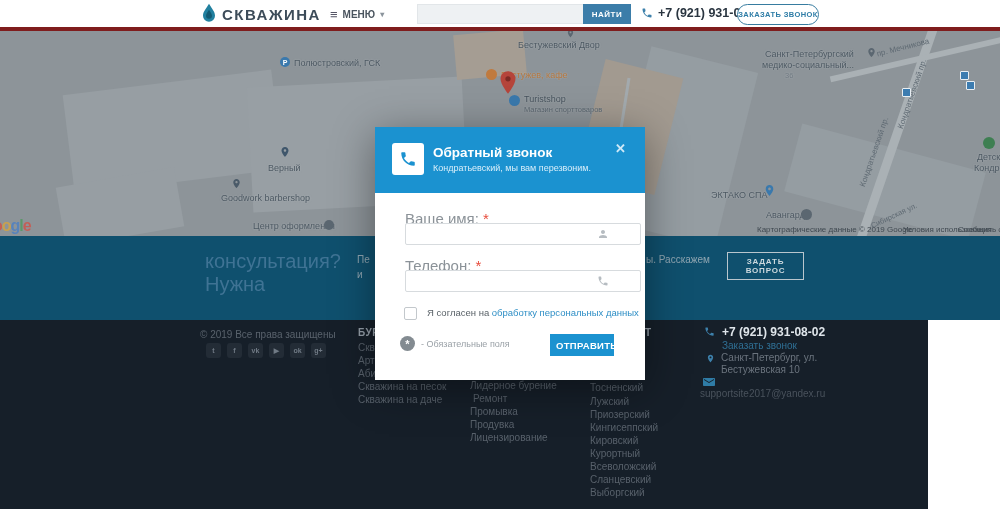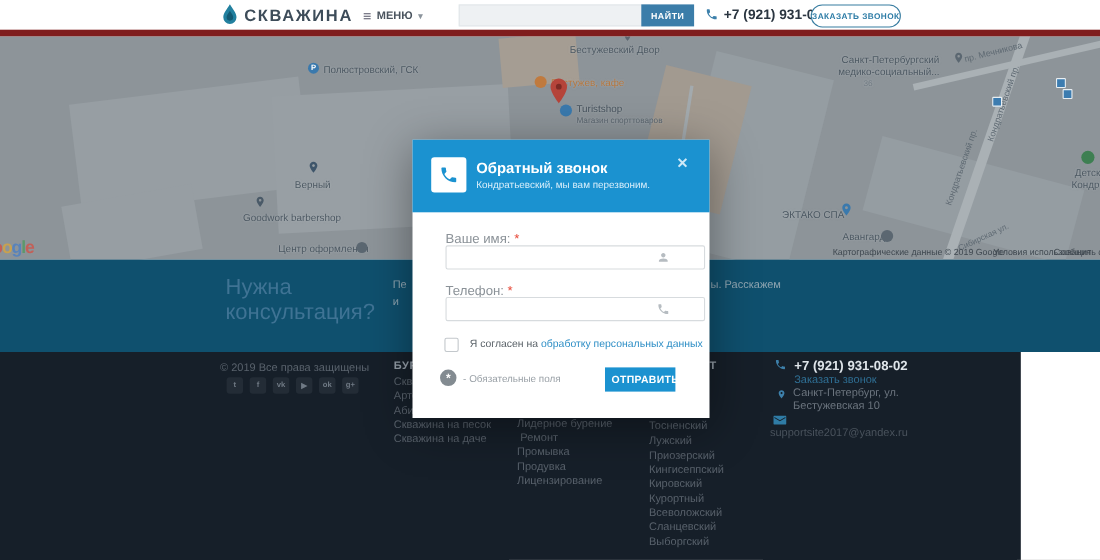--- a/index.html
+++ b/index.html
@@ -1,20 +1,20 @@
 <!DOCTYPE html>
 <html><head>
 <meta charset="utf-8">
 <style>
   body{margin:0;background:#444}
   .page{position:relative;width:1000px;height:509px;overflow:hidden;
         font-family:"Liberation Sans",sans-serif;background:#fff;margin:0 auto}
   .abs{position:absolute}
   
-  .hdr{position:absolute;left:0;top:0;width:1000px;height:27px;background:#fff;z-index:30;border-bottom:6px solid #7f1d1d}
+  .hdr{position:absolute;left:0;top:0;width:1000px;height:27px;background:#fff;z-index:30;border-bottom:4px solid #7f1d1d}
   .logo-txt{font-size:15px;font-weight:bold;color:#3d4c59;letter-spacing:1.5px}
   .menu-row{display:flex;align-items:center;gap:5px;color:#4a545e;font-size:10px;font-weight:bold;cursor:pointer}
   .search-inp{position:absolute;left:417px;top:4px;width:160px;height:18px;background:#eef1f3;border:1px solid #e2e6e9;outline:none;font-size:10px;padding:0 6px}
   .btn-find{position:absolute;left:583px;top:4px;width:48px;height:20px;background:#3b7da9;color:#fff;font-size:8px;font-weight:bold;border:none;letter-spacing:.5px;cursor:pointer}
   .hdr-phone{font-size:12.5px;font-weight:bold;color:#2a3540}
   .btn-pill{position:absolute;left:737px;top:4px;width:80px;height:19px;border:1px solid #377ca0;border-radius:11px;
             color:#2d7ca6;font-size:7.5px;font-weight:bold;display:flex;align-items:center;justify-content:center;background:#fff;letter-spacing:.4px;cursor:pointer}
   
   .map{position:absolute;left:0;top:27px;width:1000px;height:209px;background:#8d9499;overflow:hidden}
   .bld{position:absolute;background:#979ea3}
@@ -44,21 +44,21 @@
   .contact-link{position:absolute;color:#2f6f94;cursor:pointer}
   .contact-gray{position:absolute;color:#6b747e}
   .contact-mail{position:absolute;color:#49525c}
   
   .modal{position:absolute;left:375px;top:127px;width:270px;height:253px;background:#fff;z-index:40;box-shadow:0 8px 40px rgba(0,0,0,.4)}
   .mhead{position:absolute;left:0;top:0;width:100%;height:66px;background:#1b92d0}
   .micon{position:absolute;left:17px;top:16px;width:32px;height:32px;background:#fff;border-radius:3px;display:flex;align-items:center;justify-content:center}
   .mtitle{position:absolute;left:58px;top:18px;color:#fff;font-size:13.5px;font-weight:bold}
   .msub{position:absolute;left:58px;top:36px;color:#d8eefa;font-size:9px}
   .mclose{position:absolute;left:240px;top:14px;color:#cfe9f7;font-size:13px;font-weight:bold;cursor:pointer}
-  .mlabel{position:absolute;font-size:12px;color:#8b9298}
+  .mlabel{position:absolute;font-size:15px;color:#8b9298}
   .req{color:#e74c3c}
   .minput{position:absolute;left:30px;width:208px;height:20px;border:1px solid #d7dbde;border-radius:2px;outline:none;padding:0 20px 0 6px;font-size:10px}
   .in-ico{position:absolute;left:222px;width:12px;height:12px}
   .mcheck{position:absolute;left:29px;top:180px;width:11px;height:11px;border:1px solid #c3c8cc;border-radius:2px;background:#fff;cursor:pointer}
   .mconsent{position:absolute;left:52px;top:180px;font-size:9.5px;color:#5a6268}
   .mconsent a{color:#2f8fc6;text-decoration:none;cursor:pointer}
   .mreq-circ{position:absolute;left:25px;top:209px;width:15px;height:15px;border-radius:50%;background:#838b91;color:#fff;
              display:flex;align-items:center;justify-content:center;font-size:11px;font-weight:bold}
   .mnote{position:absolute;left:46px;top:212px;font-size:9px;color:#9aa1a7}
   .btn-send{position:absolute;left:175px;top:207px;width:64px;height:22px;background:#1b92d0;color:#fff;border:none;
@@ -186,28 +186,29 @@
     <div class="glogo">
       <span style="color:#d05348">o</span><span style="color:#d8a43c">o</span><span style="color:#4b7fc4">g</span><span style="color:#4f9a5f">l</span><span style="color:#d05348">e</span>
     </div>
     <span class="attr" style="left:757px;top:198px">Картографические данные © 2019 Google</span>
     <span class="attr" style="left:903px;top:198px">Условия использования</span>
     <span class="attr" style="left:958px;top:198px">Сообщить об ошибке</span>
   </div>
 
   <div class="band">
     <div class="band-title">
+      <div>консультация?</div>
       <div>Нужна</div>
-      <div>консультация?</div>
     </div>
     <div class="band-frag" style="left:357px;top:16px;width:18px;overflow:hidden">
       <div>Пе</div>
       <div>и</div>
     </div>
     <div class="band-frag" style="left:646px;top:16px">ы. Расскажем</div>
+    <button class="btn-ask">ЗАДАТЬ ВОПРОС</button>
   </div>
 
   <div class="ftr">
     <span class="copy">© 2019 Все права защищены</span>
 
     <span class="soc" style="left:206px">t</span>
     <span class="soc" style="left:227px">f</span>
     <span class="soc" style="left:248px">vk</span>
     <span class="soc" style="left:269px">▶</span>
     <span class="soc" style="left:290px">ok</span>

